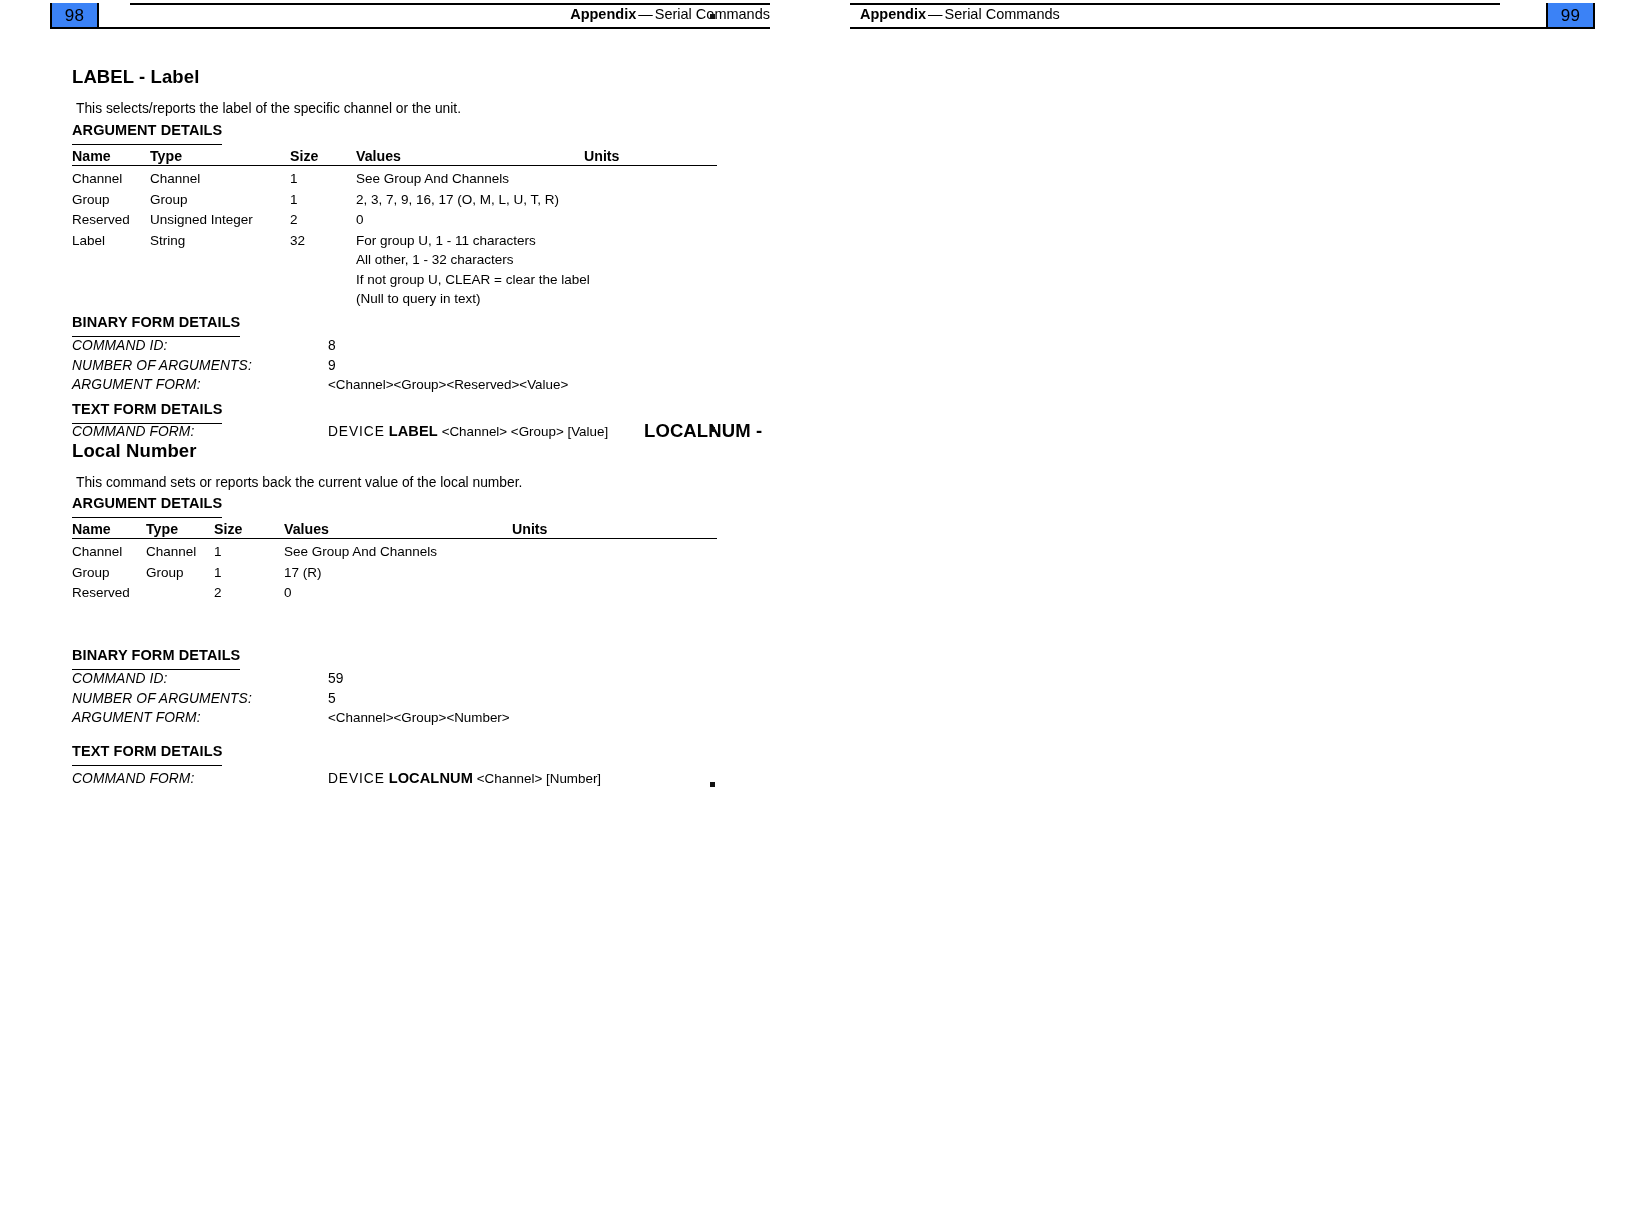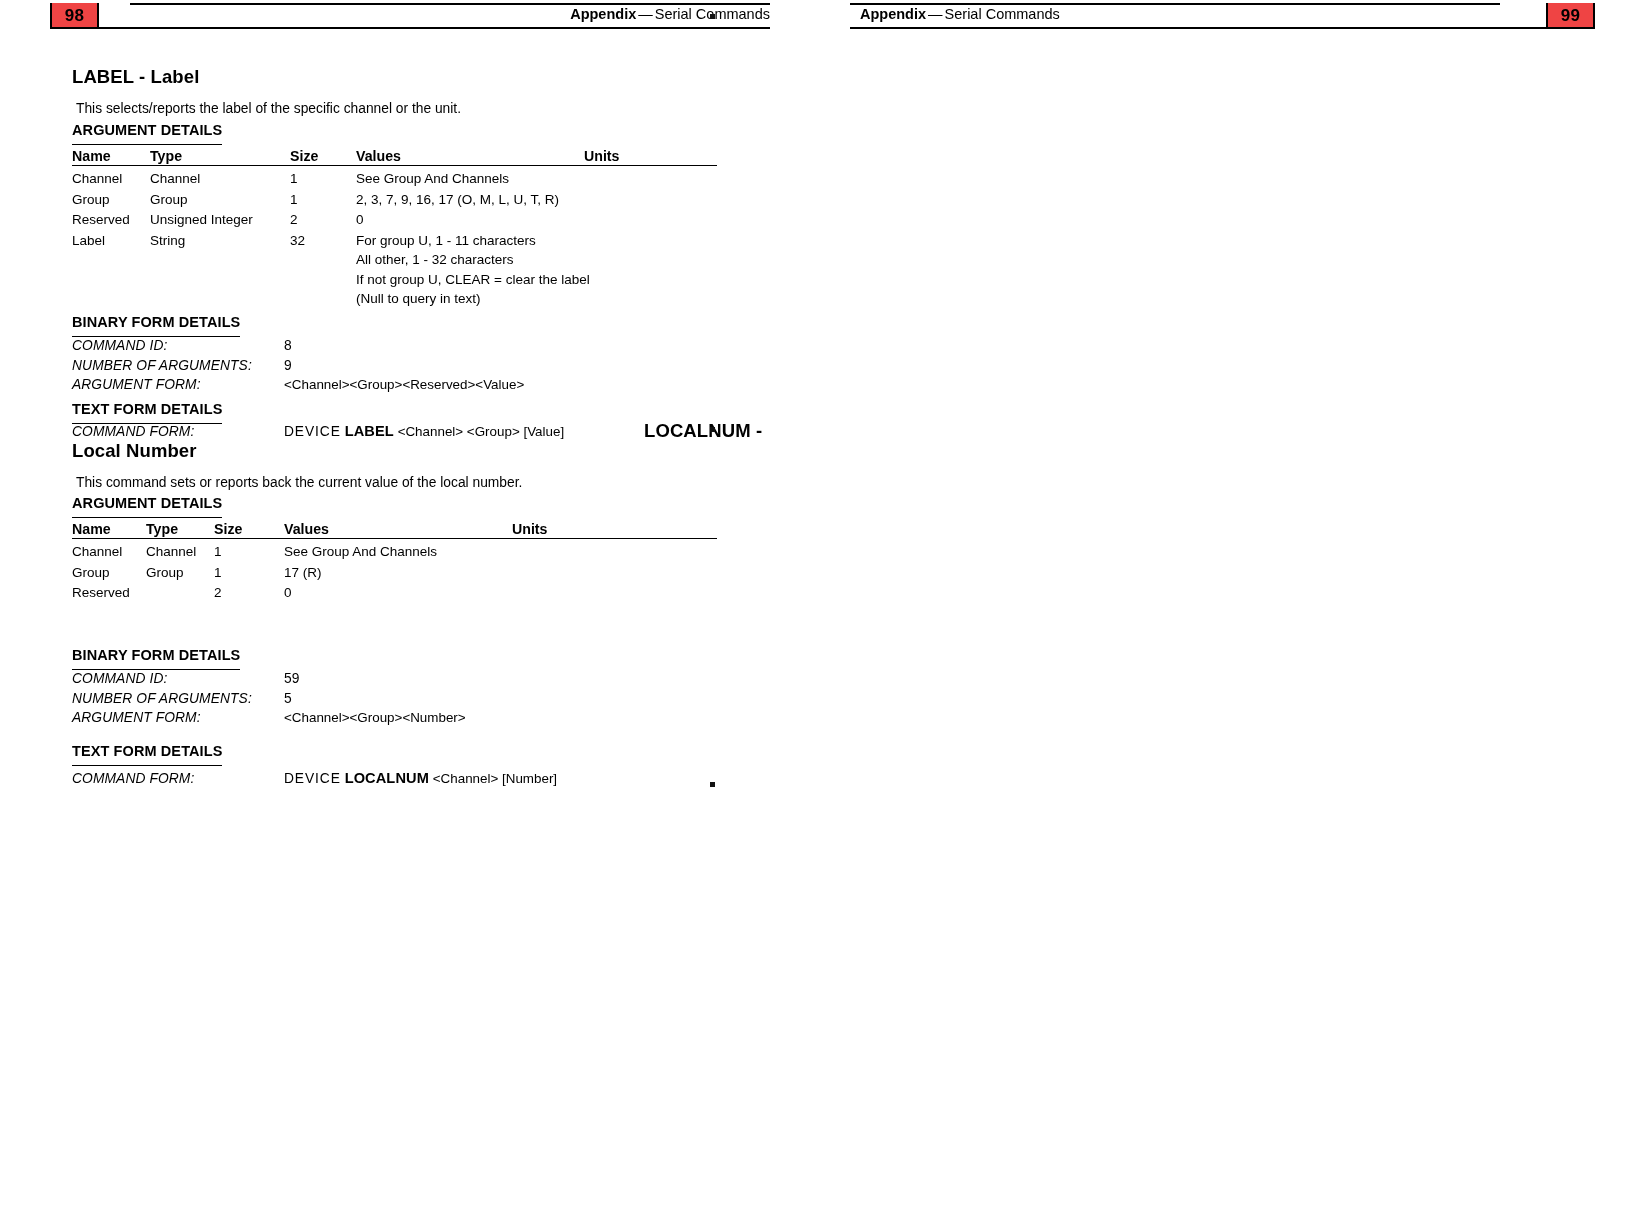--- a/index.html
+++ b/index.html
@@ -49,25 +49,25 @@
     border-bottom: 2.2px solid #000;
   }
   .page-left .hdr-rule-top  { left: 80px;  right: 0; }
   .page-right .hdr-rule-top { left: 0;     right: 95px; }
 
   .pagenum {
     position: absolute;
     top: 3px;
     width: 45px;
     height: 25px;
-    background: #ef4444;
+    background: #3b82f6;
     border-left: 2.2px solid #000;
     border-right: 2.2px solid #000;
     font-size: 17px;
-    font-weight: bold;
+    font-weight: normal;
     text-align: center;
     line-height: 25px;
     letter-spacing: 0.3px;
   }
   .page-left  .pagenum { left: 0px; }
   .page-right .pagenum { right: 0px; }
 
   .hdr-title {
     position: absolute;
     top: 4px;
@@ -157,20 +157,21 @@
   .tB col.c5 { width: auto; }
 
   .subline { display: block; }
 
   
   .frow {
     display: flex;
     font-size: 13.8px;
     line-height: 19.5px;
     white-space: nowrap;
+    gap: 44px;
   }
   .frow .k {
     font-style: italic;
     font-weight: normal;
     letter-spacing: 0.1px;
   }
   .page .frow .k { width: 212px; flex: 0 0 212px; }
   .frow .v { font-style: normal; }
   .cmdname { font-weight: bold; font-size: 14.6px; letter-spacing: 0.1px; }
   .devword { letter-spacing: 0.9px; }

